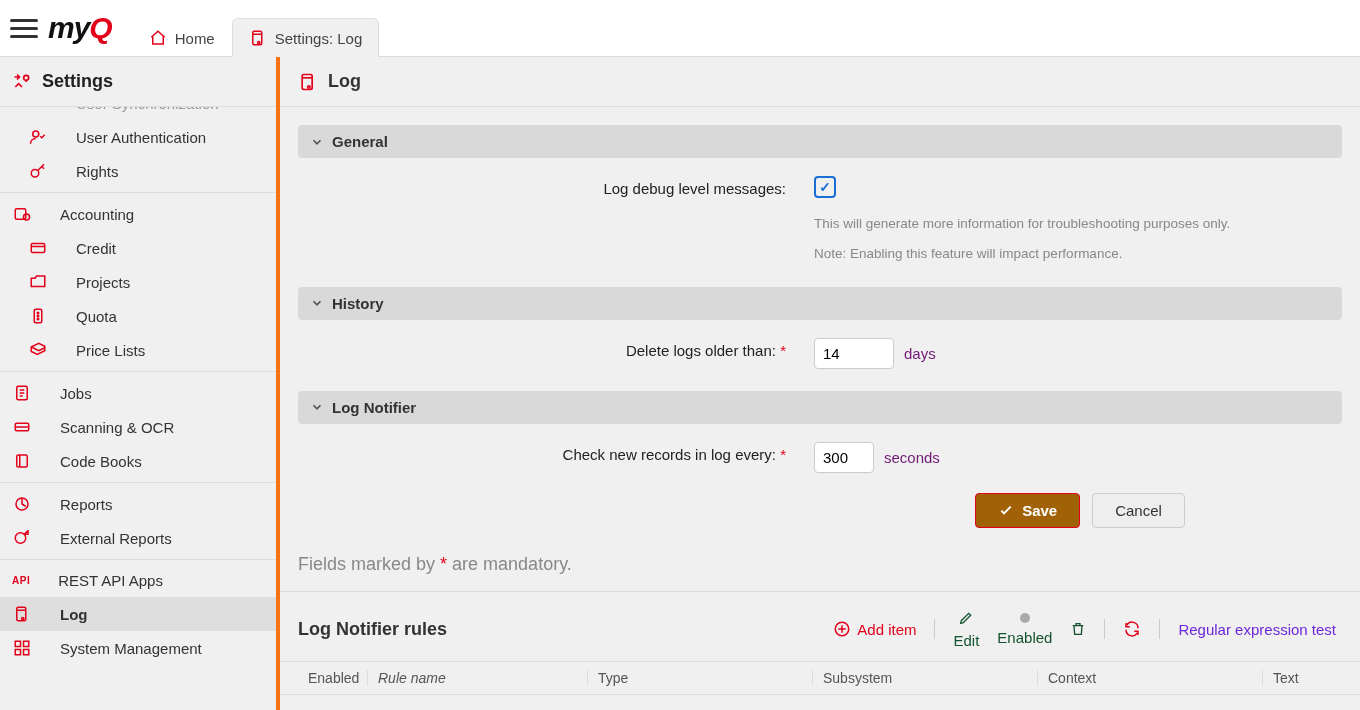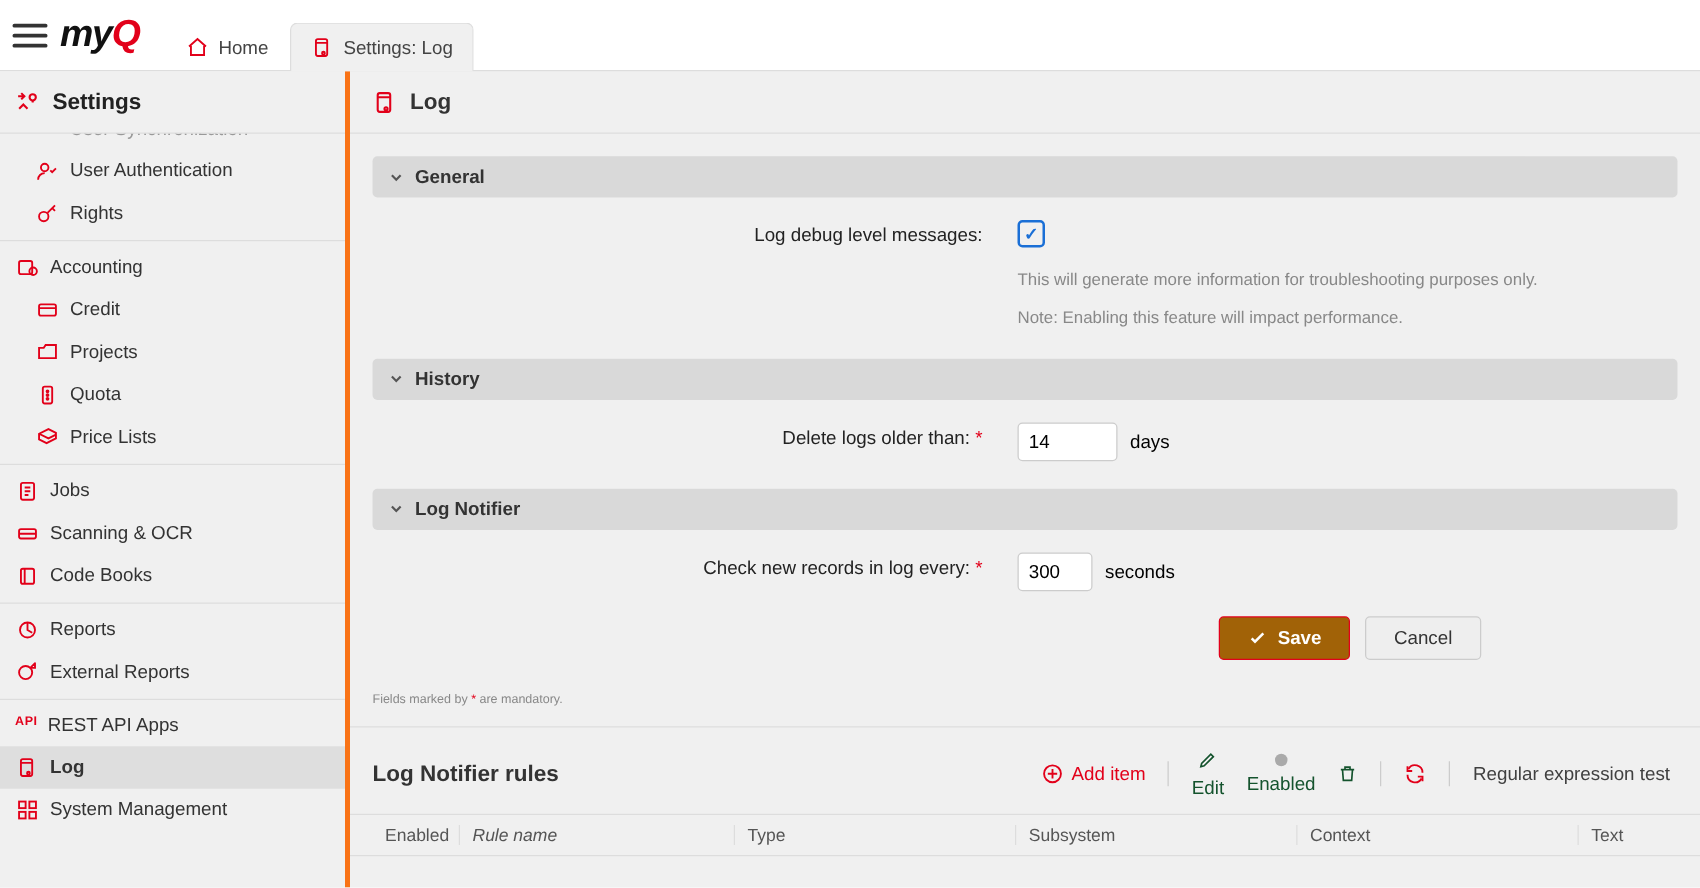--- a/index.html
+++ b/index.html
@@ -19,21 +19,21 @@
   .tab .ico { color:#e2001a; }
 
   .workspace { display:flex; height:calc(710px - 56px); border-top:1px solid #ddd; background:#f0f0f0;}
 
   
   .sidebar { width:280px; background:#f0f0f0; border-right:4px solid #f97316; display:flex; flex-direction:column; }
   .sidebar-title { display:flex; align-items:center; gap:10px; padding:14px 12px; font-size:18px; font-weight:700; color:#222; border-bottom:1px solid #ddd;}
   .sidebar-title .ico{ color:#e2001a;}
   .nav { overflow:hidden;}
   .sep { height:1px; background:#ddd; margin:4px 0;}
-  .nav-item { display:flex; gap:8px; padding:8px 12px 8px 16px; cursor:pointer; font-size:15px; color:#333; }
+  .nav-item { display:flex; align-items:center; gap:28px; padding:8px 12px 8px 16px; cursor:pointer; font-size:15px; color:#333; }
   .nav-item.group { padding-left:12px; font-weight:400;}
   .nav-item.level1 { padding-left:12px;}
   .nav-item.child { padding-left:28px;}
   .nav-item.cut { color:#999; margin-top:-12px; padding-top:0; }
   .nav-item.active{ background:#dedede; font-weight:700;}
   .nav-item .ico{ width:20px; color:#e2001a; display:inline-flex; justify-content:center;}
   .nav-item .api-ico{ font-size:10px; font-weight:700; color:#e2001a; letter-spacing:0.5px;}
 
   
   .main { flex:1; display:flex; flex-direction:column; overflow:auto;}
@@ -46,26 +46,26 @@
   .chev { transform:rotate(0deg);}
   .sec-body { padding:12px 8px 4px; }
   .form-row{ display:flex; align-items:flex-start; gap:28px; margin:6px 0;}
   .form-label{ width:480px; text-align:right; font-size:15px; color:#222; padding-top:4px;}
   .req{ color:#e2001a; }
   .form-ctrl{ flex:1; display:flex; align-items:center; gap:10px;}
   .chk{ width:22px; height:22px; border:2px solid #1a6fd6; border-radius:4px; display:flex; align-items:center; justify-content:center; color:#1a6fd6; font-weight:900; cursor:pointer; font-size:14px;}
   .chk.checked::after{ content:"✓"; }
   .hint{ color:#888; font-size:13.5px; margin-top:6px; line-height:1.5;}
   input.num{ width:80px; padding:6px 8px; border:1px solid #ccc; border-radius:4px; font-size:15px;}
-  .unit{ color:#000000; font-size:15px;}
+  .unit{ color:#701a75; font-size:15px;}
   .btnrow{ display:flex; gap:12px; margin-top:14px;}
   .btn{ border-radius:4px; padding:8px 22px; font-size:15px; font-weight:700; cursor:pointer; border:1px solid; display:inline-flex; align-items:center; gap:8px;}
   .btn-primary{ background:#a16207; color:#fff; border-color:#e2001a;}
   .btn-secondary{ background:#eee; color:#333; border-color:#ccc; font-weight:400;}
-  .mandatory-note{ color:#888; font-size:10px; margin-top:16px;}
+  .mandatory-note{ color:#888; font-size:18px; margin-top:16px;}
   .mandatory-note .req{ color:#e2001a;}
 
   
   .rules-sep{ height:1px; background:#ddd; margin:16px -18px 0;}
   .rules-bar{ display:flex; align-items:center; padding:14px 18px 8px; margin:0 -18px; gap:6px;}
   .rules-title{ font-size:18px; font-weight:700; flex:0 0 auto;}
   .spacer{ flex:1;}
   .tbtn{ display:inline-flex; align-items:center; gap:6px; color:#666; font-size:15px; cursor:pointer; padding:4px 6px;}
   .tbtn.red{ color:#e2001a;}
   .tbtn.disabled{ color:#14532d;flex-direction:column;}
@@ -418,21 +418,21 @@
         <div class="tbtn red">
           <span>
             <svg width="18" height="18" viewBox="0 0 24 24" fill="none" stroke="currentColor" stroke-width="2">
                 <path d="M20 11A8 8 0 0 0 5 7"></path>
                 <path d="M4 13a8 8 0 0 0 15 4"></path>
                 <path d="M4 4v5h5M20 20v-5h-5"></path>
               </svg>
           </span>
         </div>
         <div class="tdiv"></div>
-        <div class="tbtn" style="color:#404040">
+        <div class="tbtn" style="color:#6d28d9">
           <span>Regular expression test</span>
         </div>
       </div>
       <div class="rules-head">
         <div class="col-enabled">Enabled</div>
         <div class="col-name">Rule name</div>
         <div class="col-type">Type</div>
         <div class="col-sub">Subsystem</div>
         <div class="col-ctx">Context</div>
         <div class="col-text">Text</div>

